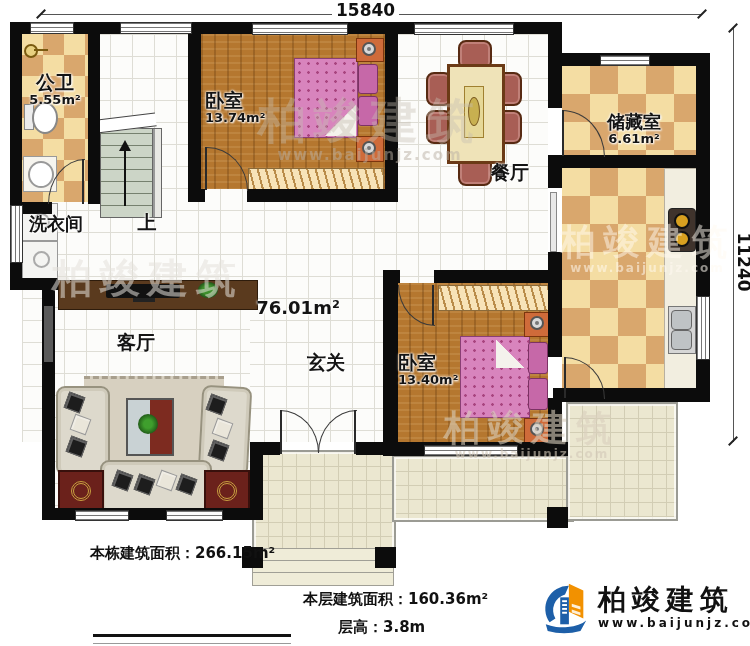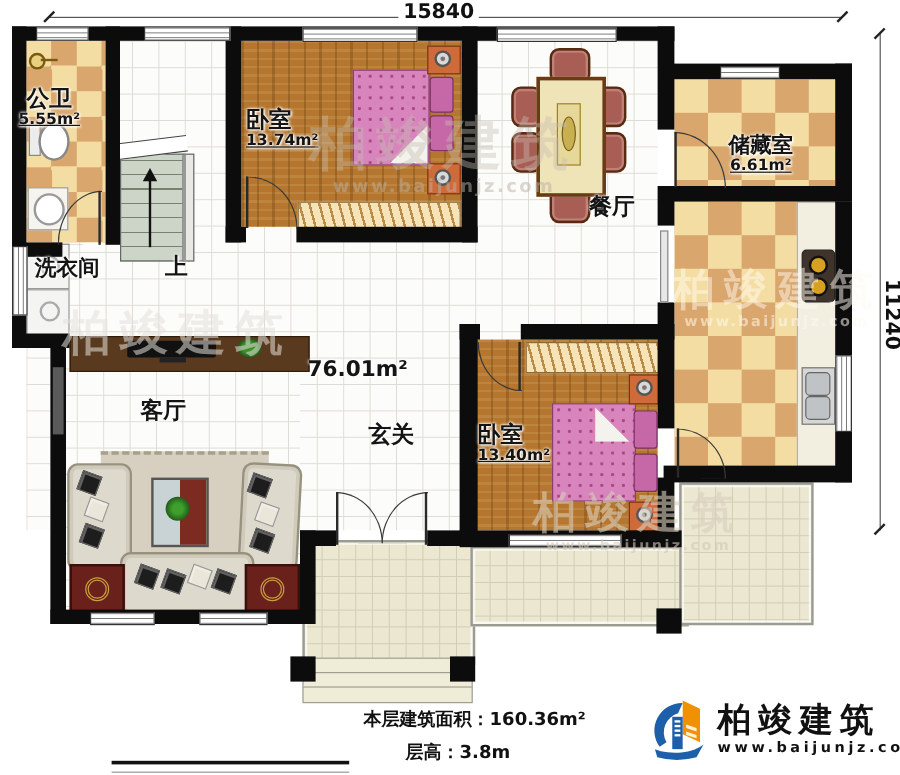--- a/index.html
+++ b/index.html
@@ -19,21 +19,21 @@
   .wood{position:absolute;z-index:2;background-color:#b5772f;
        background-image:repeating-linear-gradient(90deg,rgba(90,50,10,.28) 0 2px,transparent 2px 13px),
                         repeating-linear-gradient(rgba(255,230,180,.12) 0 2px,transparent 2px 7px);}
   .terr{position:absolute;z-index:1;background-color:#ebe7d0;border:2px solid #9b9b94;
        background-image:linear-gradient(#d2cdb4 1px,transparent 1px),linear-gradient(90deg,#d2cdb4 1px,transparent 1px);
        background-size:14px 14px;box-shadow:inset 0 0 0 2px rgba(255,255,255,.7);}
   .step{position:absolute;z-index:2;background:#efecd8;border:1px solid #a09f96;}
   .col{position:absolute;background:#0c0c0c;z-index:32;}
   .lbl{position:absolute;z-index:50;font-weight:bold;color:#141414;text-align:center;line-height:1.12;white-space:nowrap;
        text-shadow:0 0 2px #fff,0 0 3px #fff,1px 1px 2px #fff;}
-  .lbl .ar{display:block;font-size:13px;text-decoration:underline;}
+  .lbl .ar{display:block;font-size:13px;}
   .arc{position:absolute;z-index:40;}
   .leaf{position:absolute;z-index:41;background:#2a2a2a;}
   .furn{position:absolute;z-index:10;}
   .sofa{position:absolute;z-index:10;background:#ddd9cc;border:2px solid #97927f;border-radius:9px;box-shadow:inset 0 0 0 3px #cfcaba;}
   .pil{position:absolute;z-index:12;width:15px;height:15px;background:#1d1d1d;border:1px solid #666;
        transform:rotate(20deg);box-shadow:inset 2px 2px 0 rgba(255,255,255,.3);}
   .pilw{background:#eae6da;border:1px solid #999;}
   .bed{position:absolute;z-index:10;background-color:#d884bd;border:1px solid #8a3f74;
        background-image:radial-gradient(#a8447f 1px,transparent 1.6px);background-size:9px 9px;}
   .fold{position:absolute;z-index:11;background:linear-gradient(135deg,transparent 55%,#f4f2ec 56%);}
@@ -207,21 +207,21 @@
   <div class="abs" style="left:550px;top:192px;width:5px;height:58px;background:#e8e8e8;border:1px solid #888;z-index:40;"></div>
   <div class="arc" style="left:564px;top:357px;width:40px;height:41px;border-top:1px solid #3a3a3a;border-right:1px solid #3a3a3a;border-top-right-radius:100% 100%;"></div>
   <div class="leaf" style="left:564px;top:357px;width:2px;height:41px;"></div>
   <div class="arc" style="left:398px;top:285px;width:36px;height:40px;border-bottom:1px solid #3a3a3a;border-left:1px solid #3a3a3a;border-bottom-left-radius:100% 100%;"></div>
   <div class="leaf" style="left:432px;top:285px;width:2px;height:40px;"></div>
   <div class="arc" style="left:280px;top:410px;width:38px;height:42px;border-top:1px solid #3a3a3a;border-right:1px solid #3a3a3a;border-top-right-radius:100% 100%;"></div>
   <div class="leaf" style="left:280px;top:410px;width:2px;height:44px;"></div>
   <div class="arc" style="left:318px;top:410px;width:38px;height:42px;border-top:1px solid #3a3a3a;border-left:1px solid #3a3a3a;border-top-left-radius:100% 100%;"></div>
   <div class="leaf" style="left:354px;top:410px;width:2px;height:44px;"></div>
 
-  <div class="lbl" style="left:8px;top:72px;width:66px;font-size:19px;">
+  <div class="lbl" style="left:22px;top:72px;width:66px;font-size:19px;">
     <span>公卫</span><span class="ar">5.55m²</span></div>
   <div class="lbl" style="left:205px;top:90px;width:92px;font-size:19px;text-align:left;">
     <span>卧室</span><span class="ar">13.74m²</span></div>
   <div class="lbl" style="left:478px;top:162px;width:64px;font-size:19px;">
     <span>餐厅</span></div>
   <div class="lbl" style="left:590px;top:112px;width:88px;font-size:18px;">
     <span>储藏室</span><span class="ar">6.61m²</span></div>
   <div class="lbl" style="left:16px;top:214px;width:80px;font-size:18px;text-align:center;">
     <span>洗衣间</span></div>
   <div class="lbl" style="left:134px;top:212px;width:26px;font-size:19px;">
@@ -246,20 +246,21 @@
 
   <div class="dimline" style="left:40px;top:14px;width:662px;height:1px;"></div>
   <div class="tick" style="left:35px;top:13px;"></div>
   <div class="tick" style="left:696px;top:13px;"></div>
   <div class="dimtxt" style="left:332px;top:0px;">15840</div>
   <div class="dimline" style="left:733px;top:28px;width:1px;height:414px;"></div>
   <div class="tick" style="left:727px;top:27px;"></div>
   <div class="tick" style="left:727px;top:440px;"></div>
   <div class="dimtxt" style="left:710px;top:252px;transform:rotate(90deg);background:transparent;">11240</div>
 
+  <div class="ft" style="left:90px;top:544px;font-size:15px;">本栋建筑面积：266.15m²</div>
   <div class="abs" style="left:93px;top:634px;width:198px;height:6px;border-top:3px solid #111;border-bottom:1px solid #999;z-index:80;"></div>
   <div class="ft" style="left:303px;top:590px;font-size:15px;">本层建筑面积：160.36m²</div>
   <div class="ft" style="left:338px;top:618px;font-size:15px;">层高：3.8m</div>
 
   <div class="abs" style="left:540px;top:576px;width:206px;height:64px;display:flex;align-items:center;z-index:85;">
     <span style="display:inline-block;">
       <svg width="52" height="58" viewBox="0 0 54 58">
         <path d="M10 46 A24 24 0 0 1 30 8 L26 17 A17 17 0 0 0 16 42 Z" fill="#1d5fa8"></path>
         <path d="M6 48 A28 14 0 0 0 48 44 L42 55 A32 14 0 0 1 8 55 Z" fill="#1d5fa8"></path>
         <path d="M30 6 L45 13 L45 42 L30 35 Z" fill="#f29100"></path>

